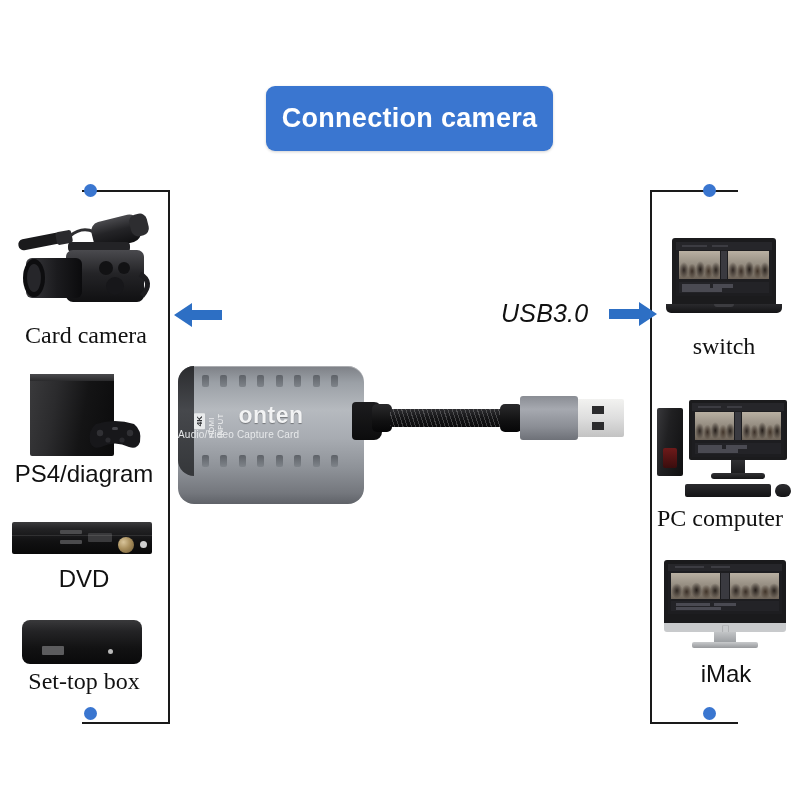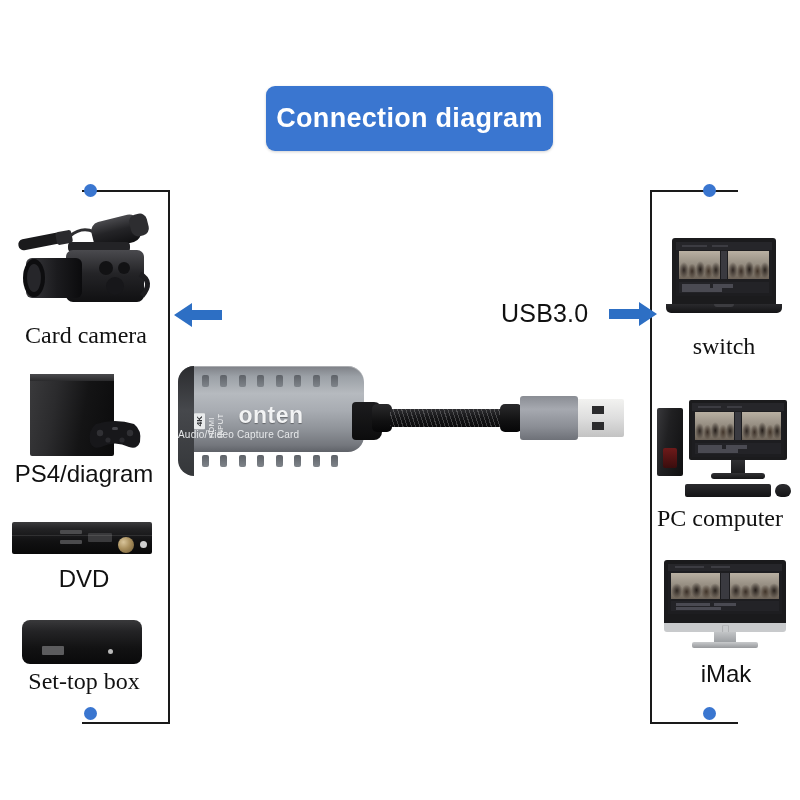--- a/index.html
+++ b/index.html
@@ -81,20 +81,21 @@
   
   #usb-label {
     position: absolute;
     left: 501px;
     top: 299px;
     font-size: 25px;
     color: #111;
     font-family: "Liberation Sans", sans-serif;
     letter-spacing: 0.2px;
     white-space: nowrap;
+    font-style: italic;
   }
 
   
   .device-label {
     position: absolute;
     text-align: center;
     color: #111;
     white-space: nowrap;
   }
   .label-serif { font-family: "Liberation Serif", serif; }
@@ -291,21 +292,21 @@
     position: absolute; left: 28px; top: 82px; width: 66px; height: 6px;
     background: linear-gradient(180deg, #c8cacc, #97999c);
     border-radius: 2px;
   }
 
   
   #capture-card {
     position: absolute; left: 178px; top: 366px; width: 200px; height: 110px;
   }
   #cc-body {
-    position: absolute; left: 0; top: 0; width: 186px; height: 86px;
+    position: absolute; left: 0; top: 0; width: 186px; height: 138px;
     border-radius: 16px;
     background: linear-gradient(180deg,
        #7d8086 0%, #9ba0a6 12%, #b6babf 32%, #a8acb2 52%,
        #8e9298 74%, #74777d 92%, #5f6268 100%);
     box-shadow: inset 0 1px 0 rgba(255,255,255,0.35);
   }
   #cc-left-cap {
     position: absolute; left: 0; top: 0; width: 16px; height: 110px;
     border-radius: 16px 0 0 16px;
     background: linear-gradient(180deg, #2b2c2f 0%, #46484c 40%, #35373a 100%);
@@ -399,21 +400,21 @@
   .usb-pin {
     position: absolute; left: 14px; width: 12px; height: 8px; background: #2b2b2d;
   }
   #usb-pin-1 { top: 7px; }
   #usb-pin-2 { top: 23px; }
 </style>
 </head>
 <body>
 
 <div id="title-banner">
-  <span class="title-text">Connection diagram</span>
+  <span class="title-text">Connection camera</span>
 </div>
 
 <div class="bracket" id="left-bracket"></div>
 <div class="bracket" id="right-bracket"></div>
 
 <div class="corner-dot" id="dot-left-top"></div>
 <div class="corner-dot" id="dot-left-bottom"></div>
 <div class="corner-dot" id="dot-right-top"></div>
 <div class="corner-dot" id="dot-right-bottom"></div>
 

